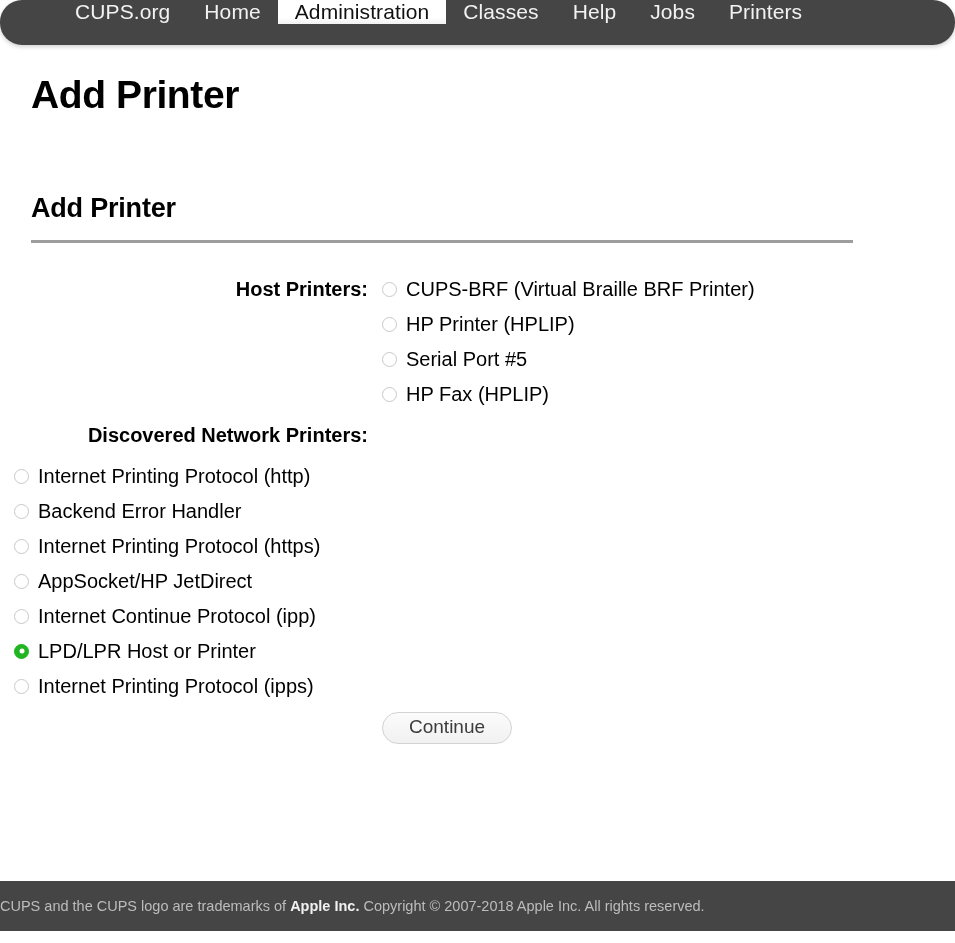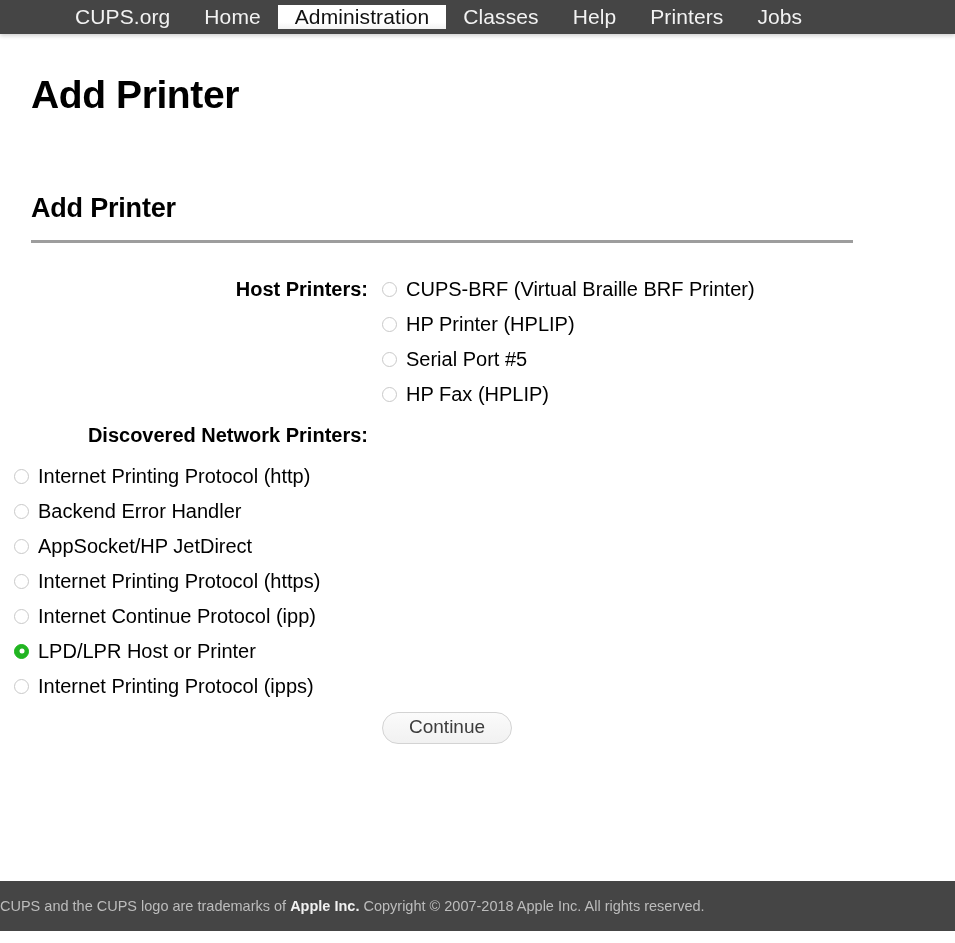--- a/index.html
+++ b/index.html
@@ -8,27 +8,28 @@
     width: 955px; height: 943px;
     background: #ffffff;
     font-family: "Liberation Sans", sans-serif;
     -webkit-font-smoothing: antialiased;
   }
   body { position: relative; overflow: hidden; }
 
   
   .navbar {
     position: absolute; top: 0; left: 0;
-    width: 955px; height: 34px;
+    width: 955px; height: 45px;
     background: #454545;
     display: flex;
-    align-items: center;
+    align-items: flex-start;
     padding-left: 58px;
     box-shadow: 0 2px 4px rgba(0,0,0,0.18);
     z-index: 5;
+    border-radius: 22px;
   }
   .nav-item {
     display: flex;
     align-items: center;
     padding: 0 17px;
     font-size: 21px;
     color: #f2f2f2;
     text-decoration: none;
     letter-spacing: 0.1px;
     white-space: nowrap;
@@ -175,22 +176,22 @@
 </style>
 </head>
 <body>
 
 <div class="navbar" id="navbar">
     <a class="nav-item">CUPS.org</a>
     <a class="nav-item">Home</a>
     <a class="nav-item active">Administration</a>
     <a class="nav-item">Classes</a>
     <a class="nav-item">Help</a>
+    <a class="nav-item">Jobs</a>
     <a class="nav-item">Printers</a>
-    <a class="nav-item">Jobs</a>
   </div>
 
 <div class="page">
   <h1 class="h1-title">Add Printer</h1>
   <h2 class="h2-title">Add Printer</h2>
   <hr class="rule">
 
   <div class="form" id="form-groups">
       <div class="form-row">
         <div class="form-label">Host Printers:</div>
@@ -224,25 +225,25 @@
           <label class="radio-line">
             <span class="radio"></span>
             <span class="radio-label">Internet Printing Protocol (http)</span>
           </label>
           <label class="radio-line">
             <span class="radio"></span>
             <span class="radio-label">Backend Error Handler</span>
           </label>
           <label class="radio-line">
             <span class="radio"></span>
+            <span class="radio-label">Internet Printing Protocol (https)</span>
+          </label>
+          <label class="radio-line">
+            <span class="radio"></span>
             <span class="radio-label">AppSocket/HP JetDirect</span>
-          </label>
-          <label class="radio-line">
-            <span class="radio"></span>
-            <span class="radio-label">Internet Printing Protocol (https)</span>
           </label>
           <label class="radio-line">
             <span class="radio"></span>
             <span class="radio-label">Internet Continue Protocol (ipp)</span>
           </label>
           <label class="radio-line">
             <span class="radio checked"></span>
             <span class="radio-label">LPD/LPR Host or Printer</span>
           </label>
           <label class="radio-line">

